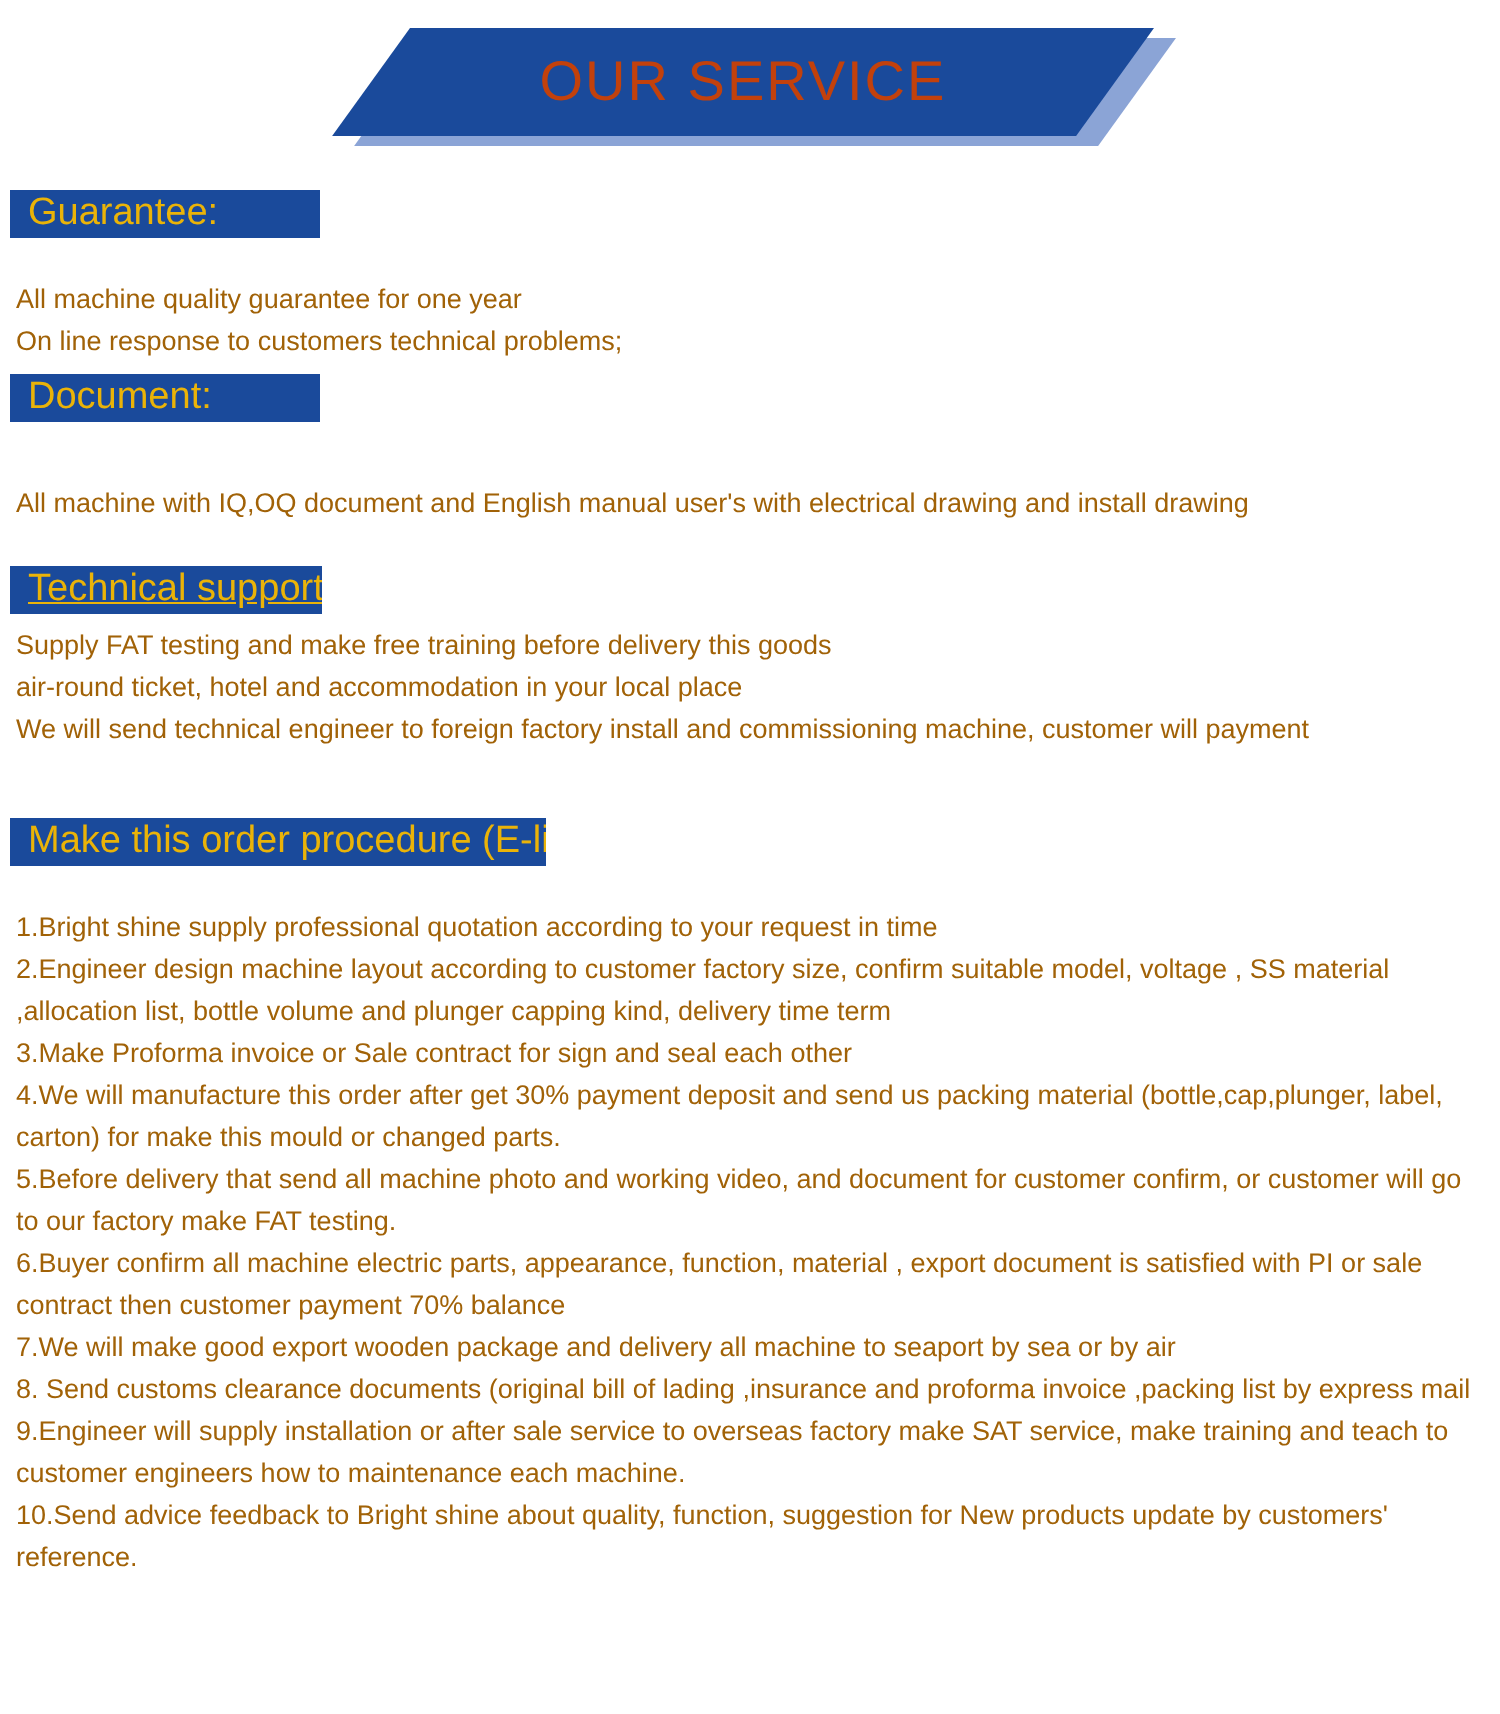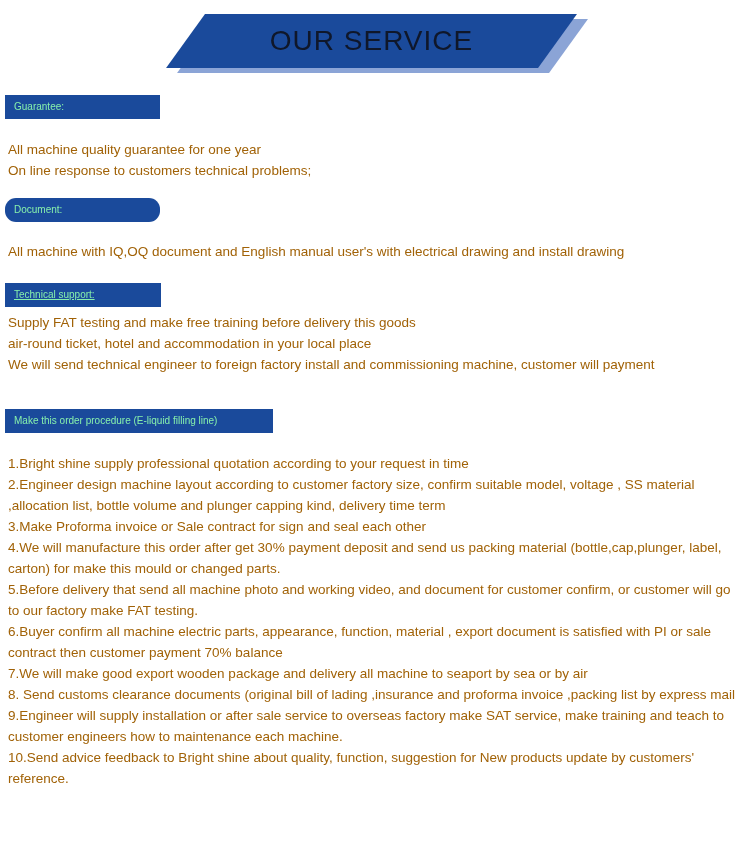--- a/index.html
+++ b/index.html
@@ -35,42 +35,42 @@
     transform-origin:top left;
   }
   .banner-label{
     position:absolute;
     top:0;
     left:-39px;
     right:0;
     height:54px;
     line-height:54px;
     text-align:center;
-    color:#0f172a;
+    color:#c2410c;
     font-size:28px;
     letter-spacing:1px;
     white-space:nowrap;
   }
 
   
   .sec-box{
     position:absolute;
     left:5px;
     height:24px;
     line-height:24px;
     background:#1a4a9b;
-    color:#86efac;
-    font-size:10px;
+    color:#eab308;
+    font-size:19px;
     padding-left:9px;
     box-sizing:border-box;
     white-space:nowrap;
     overflow:hidden;
   }
   .box-guarantee{top:95px;width:155px;}
-  .box-document{top:198px;width:155px;border-radius:11px;}
+  .box-document{top:187px;width:155px;}
   .box-technical{top:283px;width:156px;text-decoration:underline;}
   .box-order{top:409px;width:268px;}
 
   
   .body-text{
     position:absolute;
     left:8px;
     width:737px;
     color:#a16207;
     font-size:13.5px;

